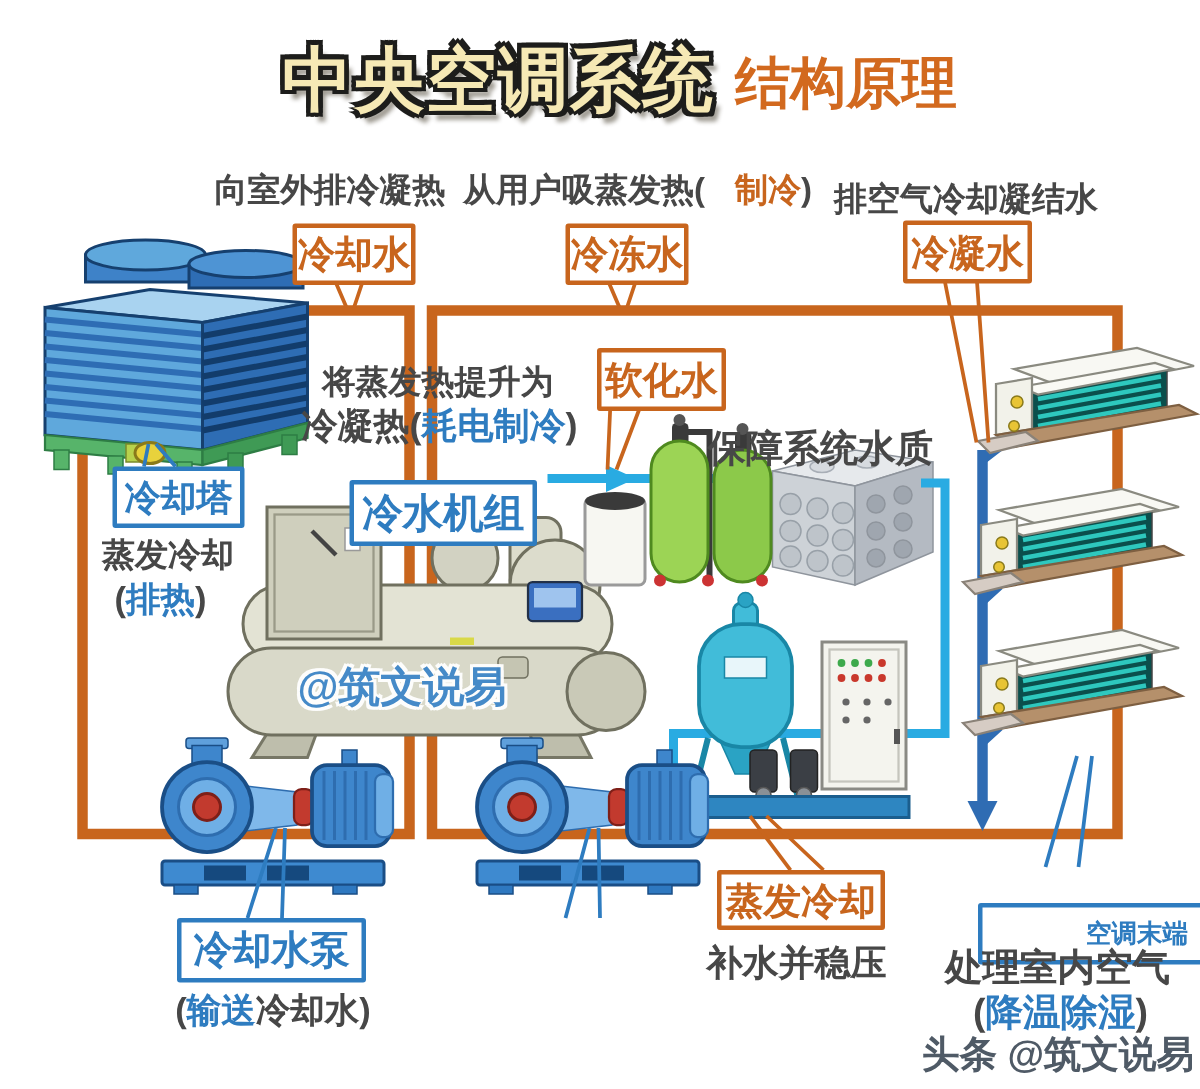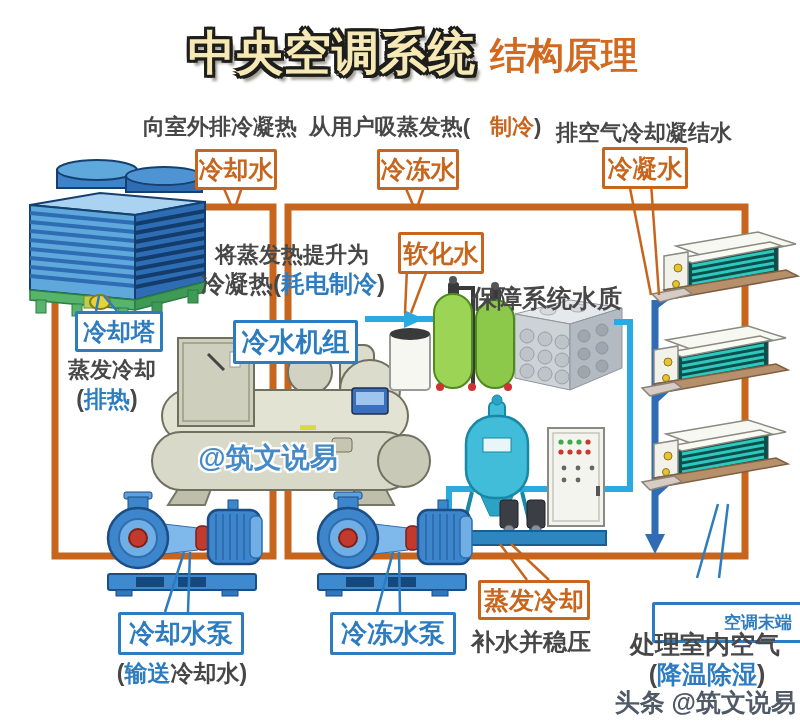--- a/index.html
+++ b/index.html
@@ -259,23 +259,20 @@
   </div>
   <div class="callout blue" style="left:233px;top:300px;width:119px;height:38px;font-size:27px;margin-top:20px;">
     <span>冷水机组</span>
   </div>
   <div class="callout blue" style="left:75px;top:311px;width:82px;height:35px;font-size:24px;">
     <span>冷却塔</span>
   </div>
   <div class="callout blue" style="left:118px;top:612px;width:120px;height:37px;font-size:26px;">
     <span>冷却水泵</span>
   </div>
-  <div class="callout blue" style="left:330px;top:612px;width:120px;height:37px;font-size:26px;">
-    <span>冷冻水泵</span>
-  </div>
   <div class="callout orange" style="left:478px;top:580px;width:106px;height:34px;font-size:25px;">
     <span>蒸发冷却</span>
   </div>
   <div class="callout blue" style="left:652px;top:602px;width:110px;height:35px;font-size:17px;padding-left:48px;">
     <span>空调末端</span>
   </div>
 
   <div class="note" style="left:292px;top:240px;font-size:22px;">
     <span>将蒸发热提升为</span>
   </div>

